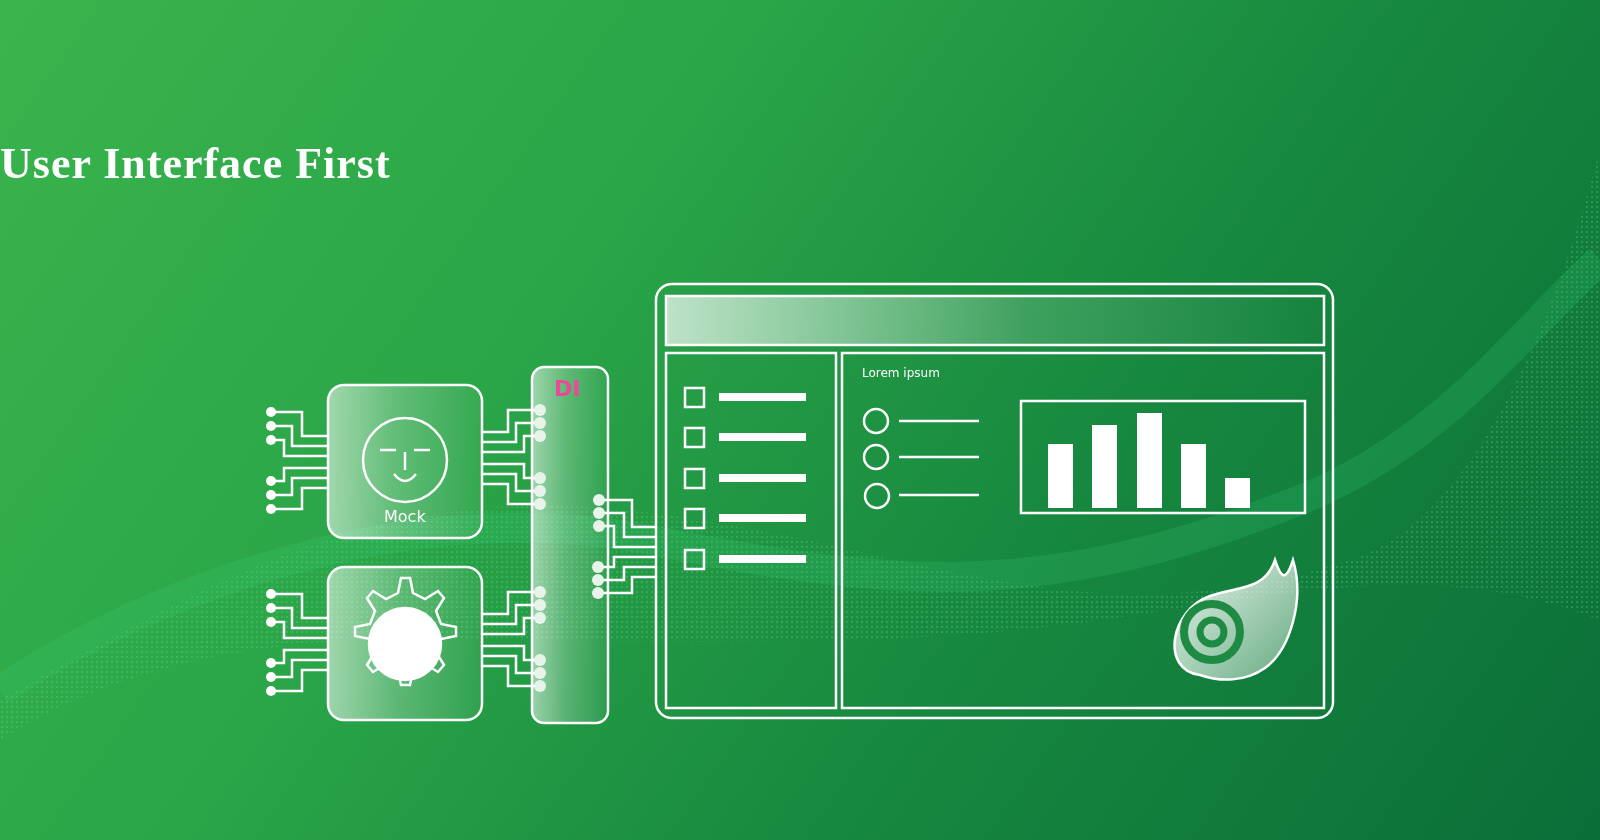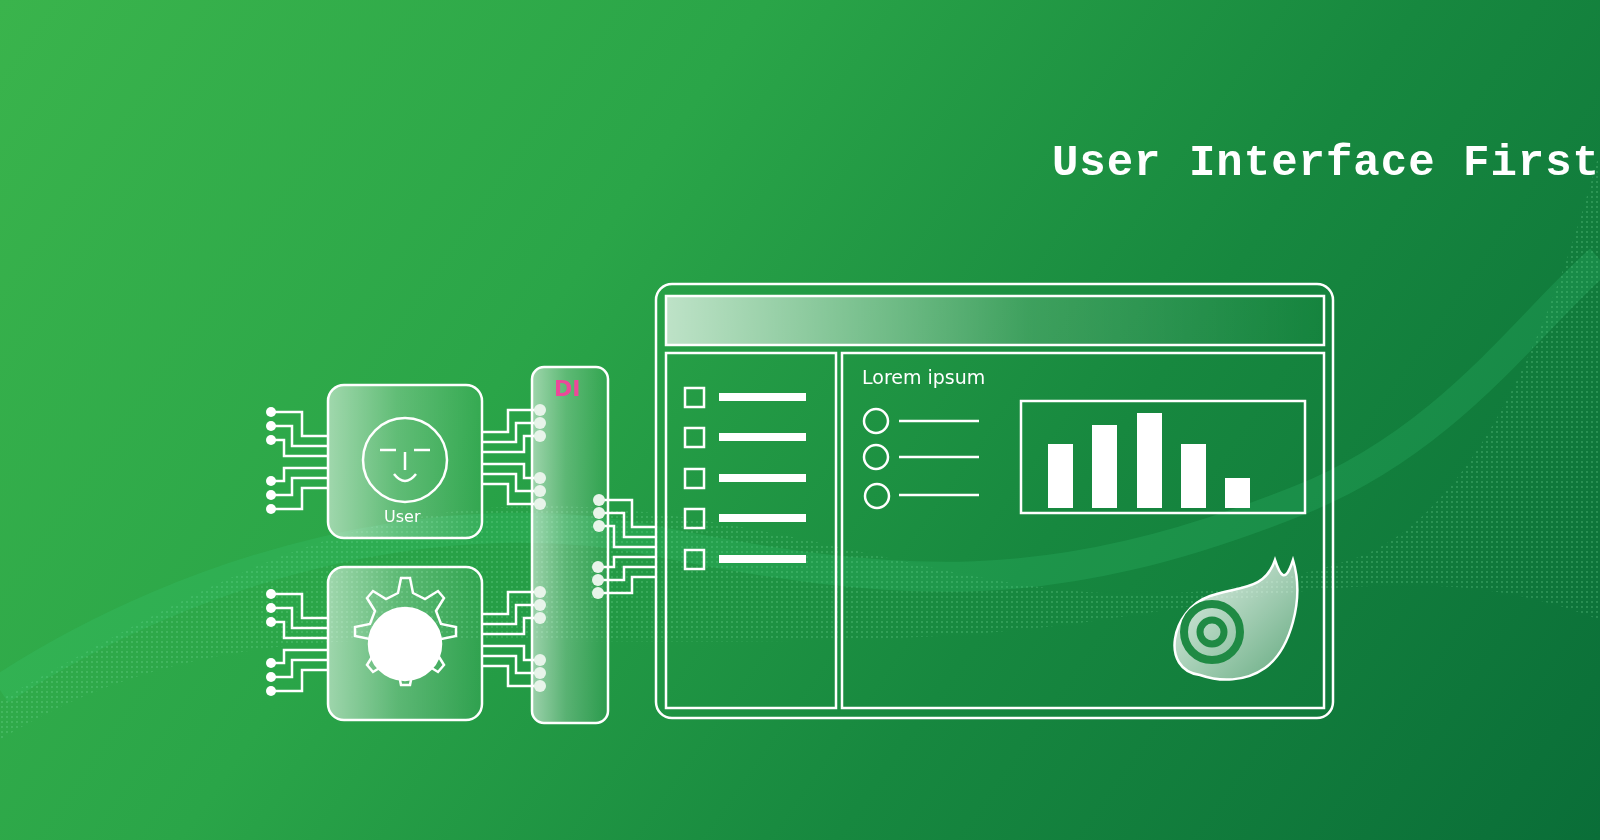--- a/index.html
+++ b/index.html
@@ -3,28 +3,28 @@
 <meta charset="utf-8">
 <style>
   html, body { margin: 0; padding: 0; }
   body {
     width: 1600px; height: 840px; overflow: hidden; position: relative;
     background: linear-gradient(125deg, #3ab44c 0%, #2aa548 35%, #17883f 65%, #0a6e38 100%);
     font-family: "Liberation Sans", sans-serif;
   }
   .wave { position: absolute; left: 0; top: 0; width: 1600px; height: 840px; pointer-events: none; }
   .title {
-    position: absolute; left: 0; width: 1600px; top: 138px; text-align: right;
+    position: absolute; left: 0; width: 1600px; top: 138px; text-align: left;
     color: #ffffff; font-size: 44px; font-weight: bold; letter-spacing: 1px;
-    font-family: Liberation Mono, monospace;
+    font-family: Liberation Serif, serif;
   }
   .art { position: absolute; left: 0; top: 0; width: 1600px; height: 840px; }
   .lorem {
     position: absolute; left: 862px; top: 366px; color: #ffffff;
-    font-size: 19px; font-family: "DejaVu Sans", sans-serif;
+    font-size: 12px; font-family: "DejaVu Sans", sans-serif;
   }
   .di-label {
     position: absolute; left: 554px; top: 376px; color: #ec4899;
     font-size: 22px; font-weight: bold; font-family: "DejaVu Sans", sans-serif;
   }
   .mock-label {
     position: absolute; left: 384px; top: 507px; color: #ffffff;
     font-size: 16px; font-family: "DejaVu Sans", sans-serif;
   }
 </style>
@@ -206,14 +206,14 @@
   </g>
 
   <g>
     <path d="M1200,675 C1160,670 1170,610 1210,596 C1240,586 1265,590 1275,560 C1280,575 1285,585 1293,560 C1305,600 1290,650 1265,668 C1245,682 1220,682 1200,675 Z" fill="url(#logoGrad)" stroke="#ffffff" stroke-width="2.5"></path>
     <circle cx="1212" cy="632" r="28" fill="none" stroke="#1f8a44" stroke-width="8"></circle>
     <circle cx="1212" cy="632" r="12" fill="none" stroke="#1f8a44" stroke-width="7"></circle>
   </g>
 </svg>
 
 <div class="di-label">DI</div>
-<div class="mock-label">User</div>
+<div class="mock-label">Mock</div>
 <div class="lorem">Lorem ipsum</div>
 
 </body></html>

